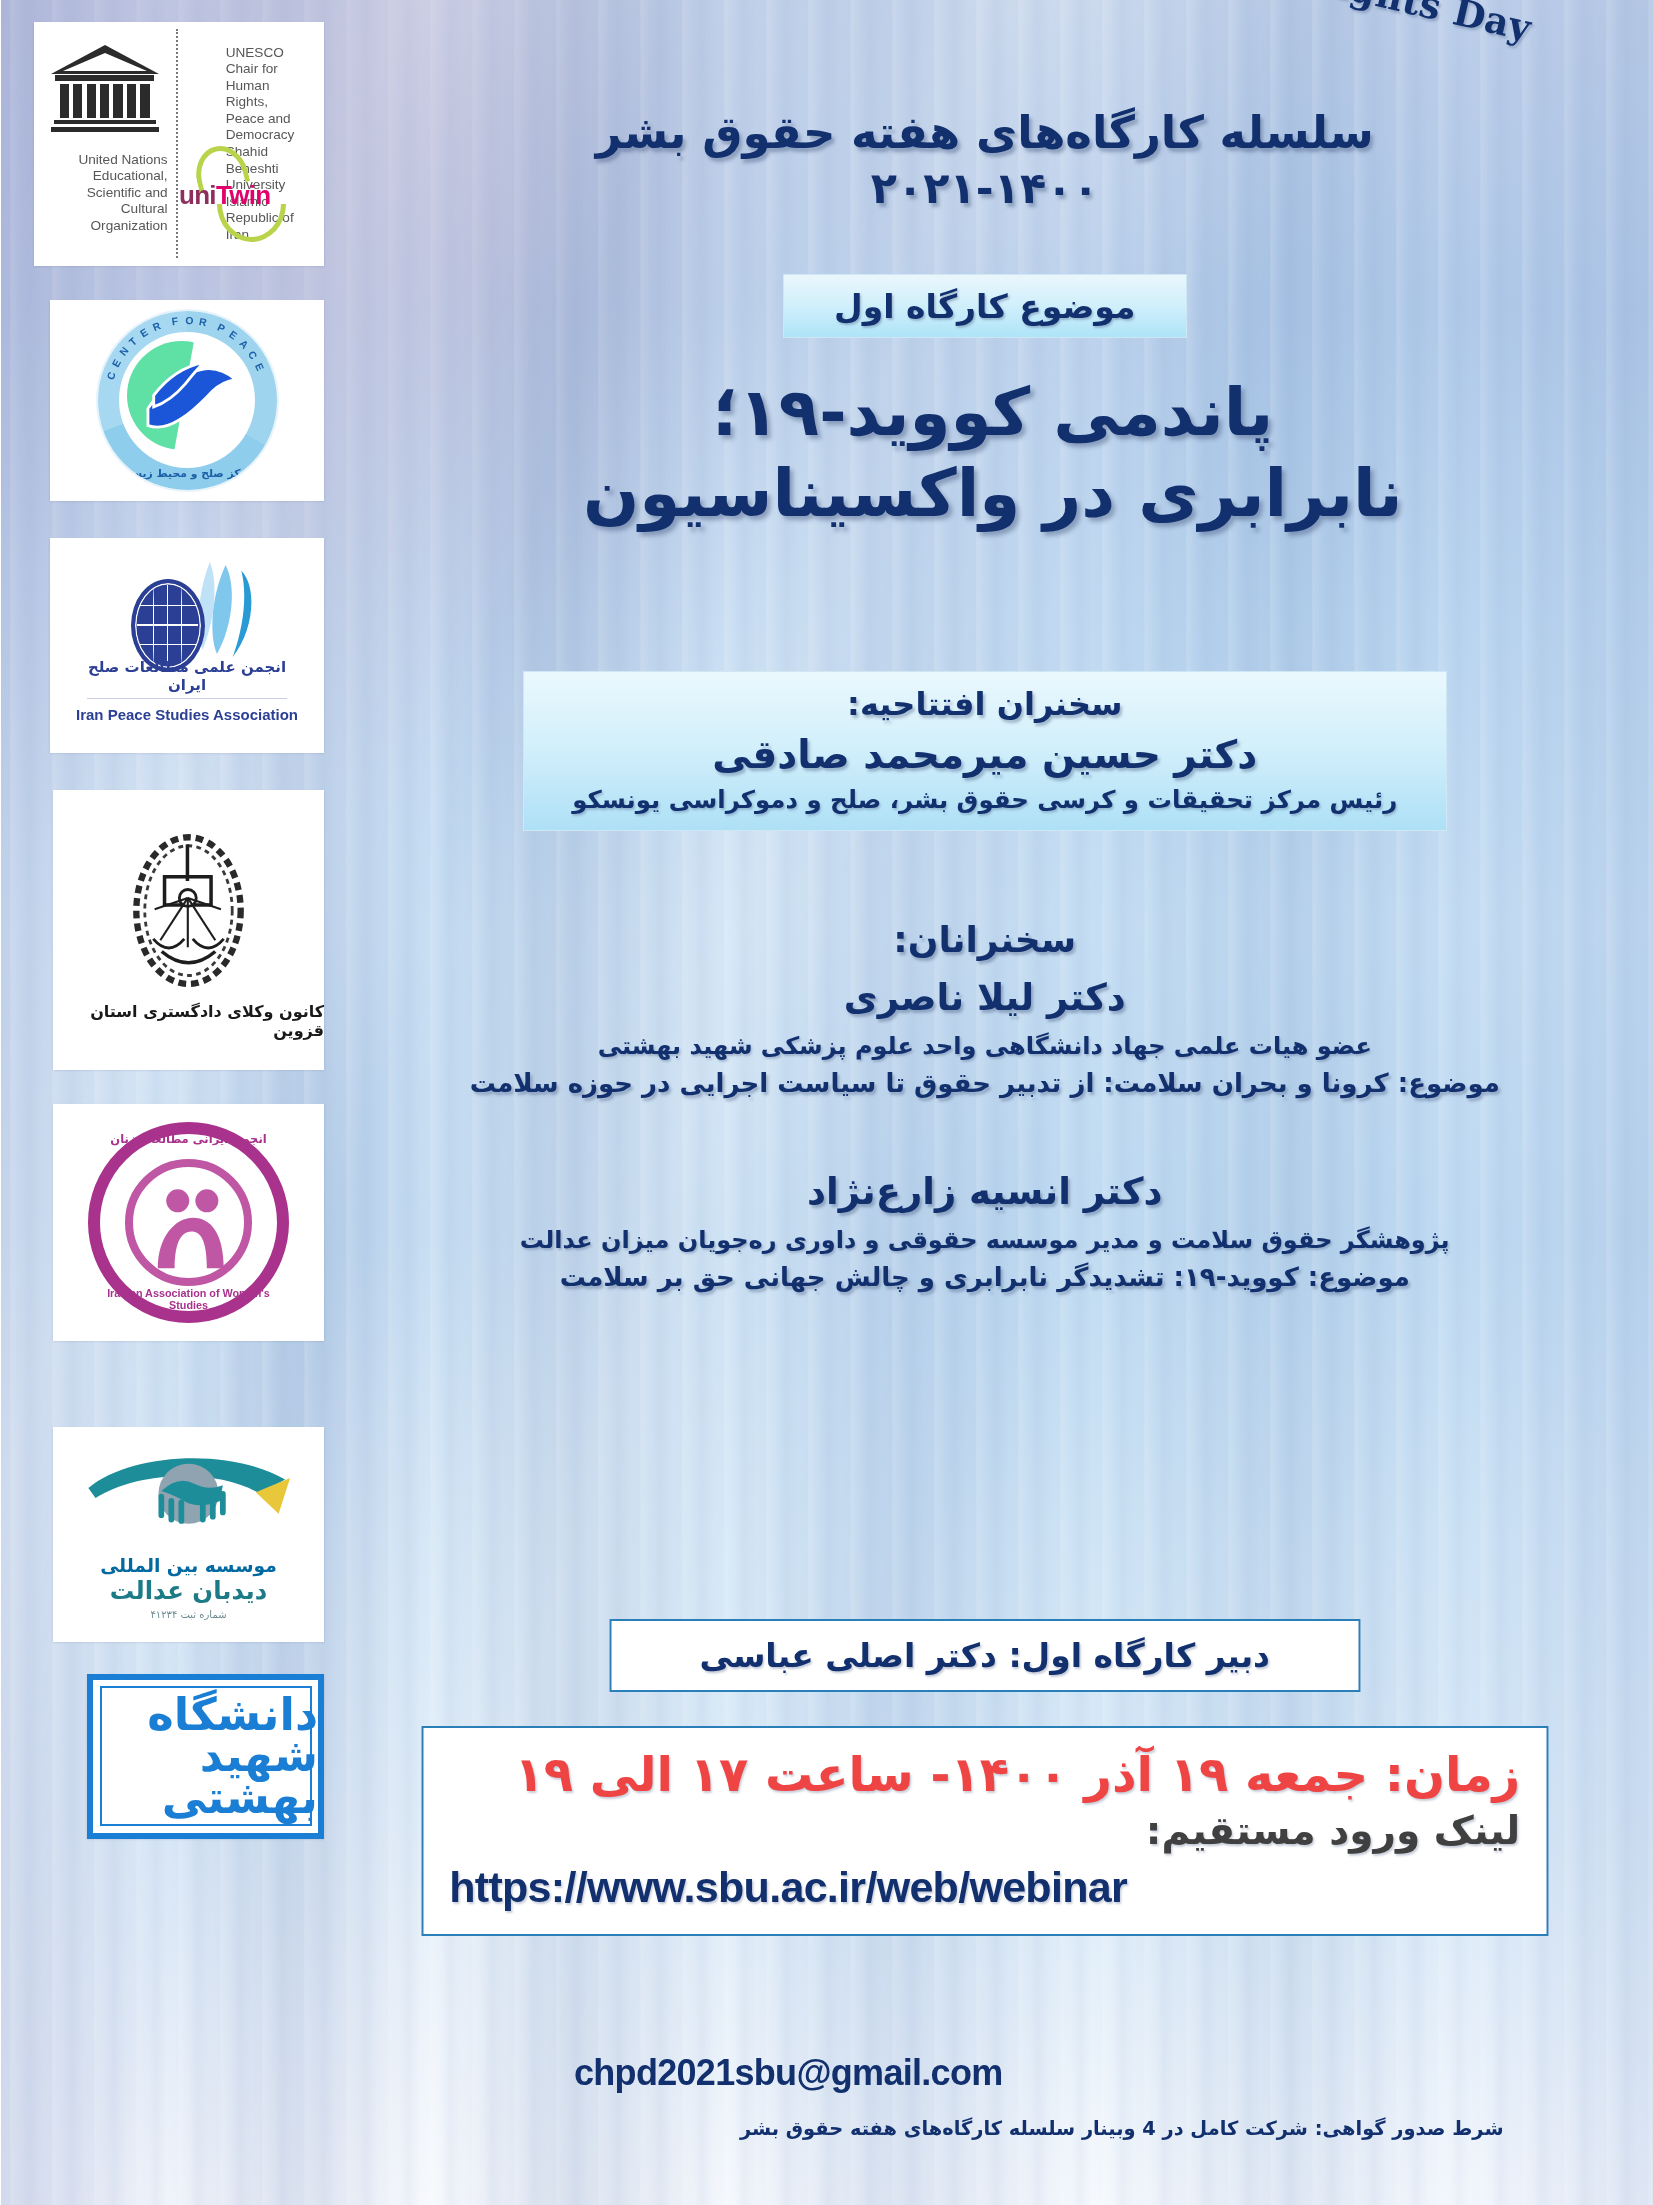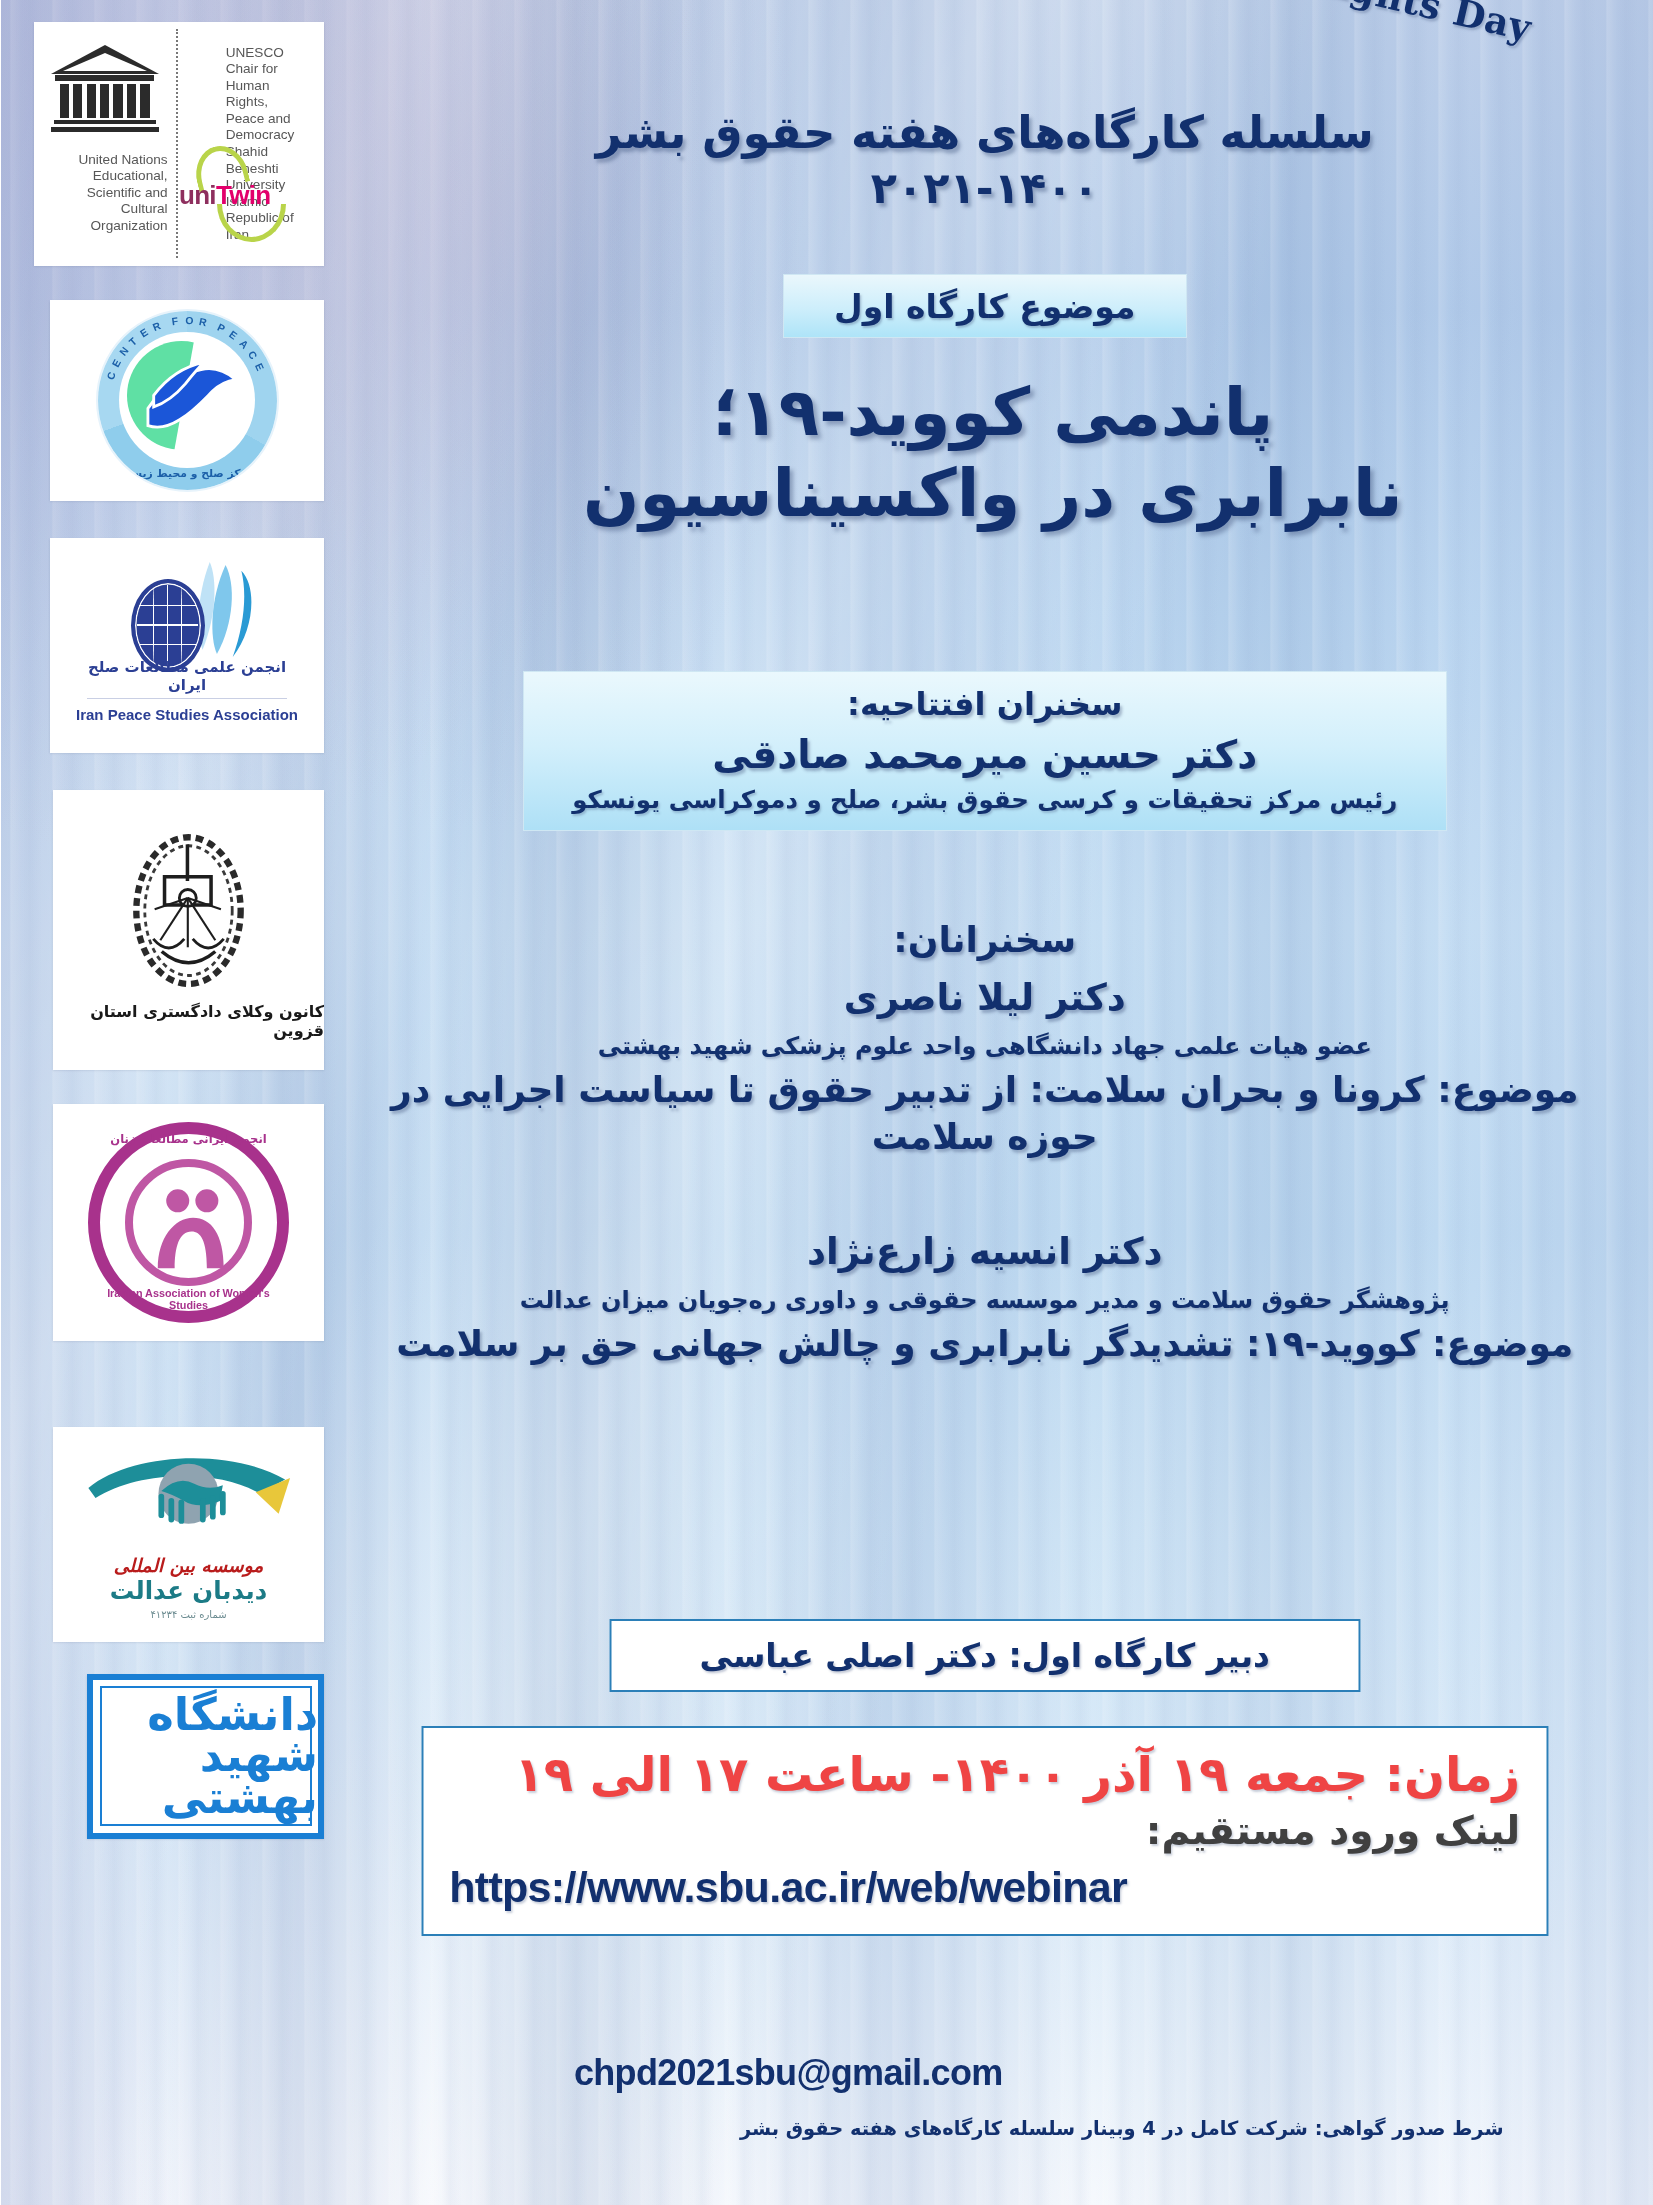--- a/index.html
+++ b/index.html
@@ -108,21 +108,21 @@
   
   .iaws{width:201px;height:201px;border-radius:50%;position:relative;background:#fff;}
   .iaws .o{position:absolute;inset:0;border-radius:50%;border:12.2px solid #a8328c;}
   .iaws .i{position:absolute;inset:37px;border-radius:50%;border:8.6px solid #bf57a4;}
   .iaws .fa{position:absolute;top:10px;left:0;right:0;text-align:center;color:#a8328c;font-size:11.5px;font-weight:700;}
   .iaws .en{position:absolute;bottom:11.5px;left:0;right:0;text-align:center;color:#a8328c;font-size:10.8px;font-weight:700;direction:ltr;font-family:"Liberation Sans",sans-serif;}
 
   
   .jwo{width:100%;height:100%;position:relative;display:flex;flex-direction:column;align-items:center;justify-content:center;}
   .jwo .eye{width:215px;height:93px;position:relative;}
-  .jwo .t1{color:#b91c1c;font-size:18.7px;font-weight:700;margin-top:14px;font-style:italic;}
+  .jwo .t1{color:#0369a1;font-size:18.7px;font-weight:700;margin-top:14px;}
   .jwo .t2{color:#1c7b86;font-size:24.4px;font-weight:700;letter-spacing:-0.7px;}
   .jwo .t3{color:#6b8b90;font-size:10px;margin-top:4.3px;}
 
   
   .sbu{width:100%;height:100%;background:#fff;border:6.5px solid #1a7fd4;box-sizing:border-box;
        display:flex;align-items:center;justify-content:center;position:relative;}
   .sbu .inner{position:absolute;inset:6.5px;border:2.2px solid #1a7fd4;}
   .sbu .t{color:#1a7fd4;font-size:45px;font-weight:700;line-height:.92;text-align:right;}
 
   
@@ -157,21 +157,21 @@
      background:linear-gradient(180deg,#eaf8fd 0%,#d2effb 48%,#aee0f6 100%);
      border:1.4px solid #cfe7f3;}
   .openbox .r1{font-size:32px;font-weight:700;color:#12306e;text-shadow:2.2px 2.9px 2.9px rgba(70,90,130,.38);}
   .openbox .r2{font-size:39px;font-weight:700;color:#12306e;margin-top:8.6px;text-shadow:2.2px 2.9px 2.9px rgba(70,90,130,.38);}
   .openbox .r3{font-size:24.4px;font-weight:700;color:#12306e;margin-top:8.6px;text-shadow:1.4px 2.2px 2.2px rgba(70,90,130,.32);}
 
   .speakers{position:absolute;left:0;right:0;top:919px;text-align:center;}
   .sp-h{font-size:36px;font-weight:700;color:#12306e;text-shadow:2.2px 2.9px 2.9px rgba(70,90,130,.40);}
   .sp-name{font-size:37px;font-weight:700;color:#12306e;margin-top:16px;text-shadow:2.2px 2.9px 2.9px rgba(70,90,130,.40);}
   .sp-aff{font-size:24px;font-weight:700;color:#12306e;margin-top:13px;text-shadow:1.4px 2.2px 2.2px rgba(70,90,130,.32);}
-  .sp-top{font-size:36px;font-weight:700;color:#12306e;margin-top:7.2px;line-height:1.3;text-shadow:2.2px 2.9px 2.9px rgba(70,90,130,.38);
+  .sp-top{font-size:26px;font-weight:700;color:#12306e;margin-top:7.2px;line-height:1.3;text-shadow:2.2px 2.9px 2.9px rgba(70,90,130,.38);
           padding:0 43px;}
   .sp-block2{margin-top:69px;}
 
   .secbox{position:absolute;left:50%;transform:translateX(-50%);top:1619px;
      width:747px;height:69px;display:flex;align-items:center;justify-content:center;
      background:#ffffff;border:2.2px solid #2b7fb8;}
   .secbox span{font-size:33px;font-weight:700;color:#12306e;text-shadow:1.4px 2.2px 2.2px rgba(70,90,130,.32);}
 
   .timebox{position:absolute;left:50%;transform:translateX(-50%);top:1726px;
      width:1127px;padding:16px 26px 21.5px;box-sizing:border-box;

